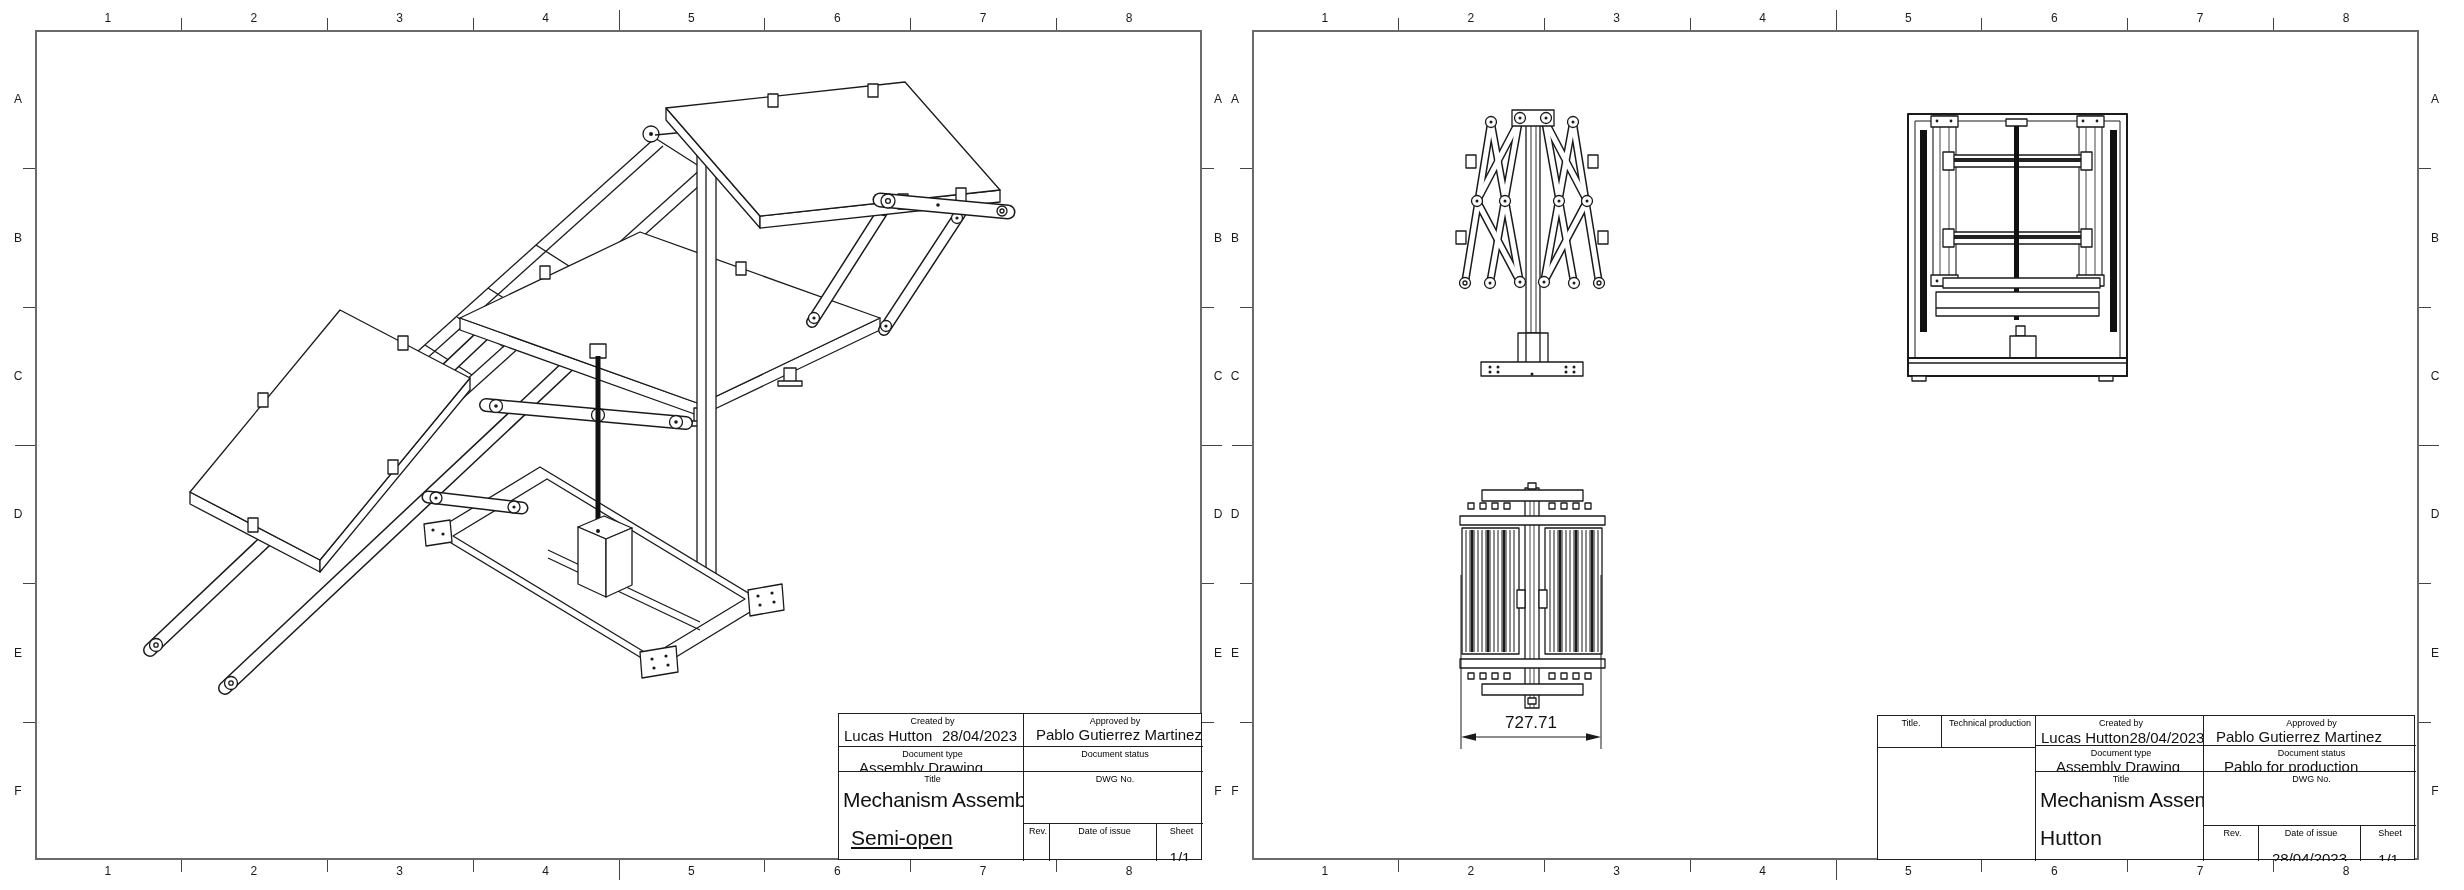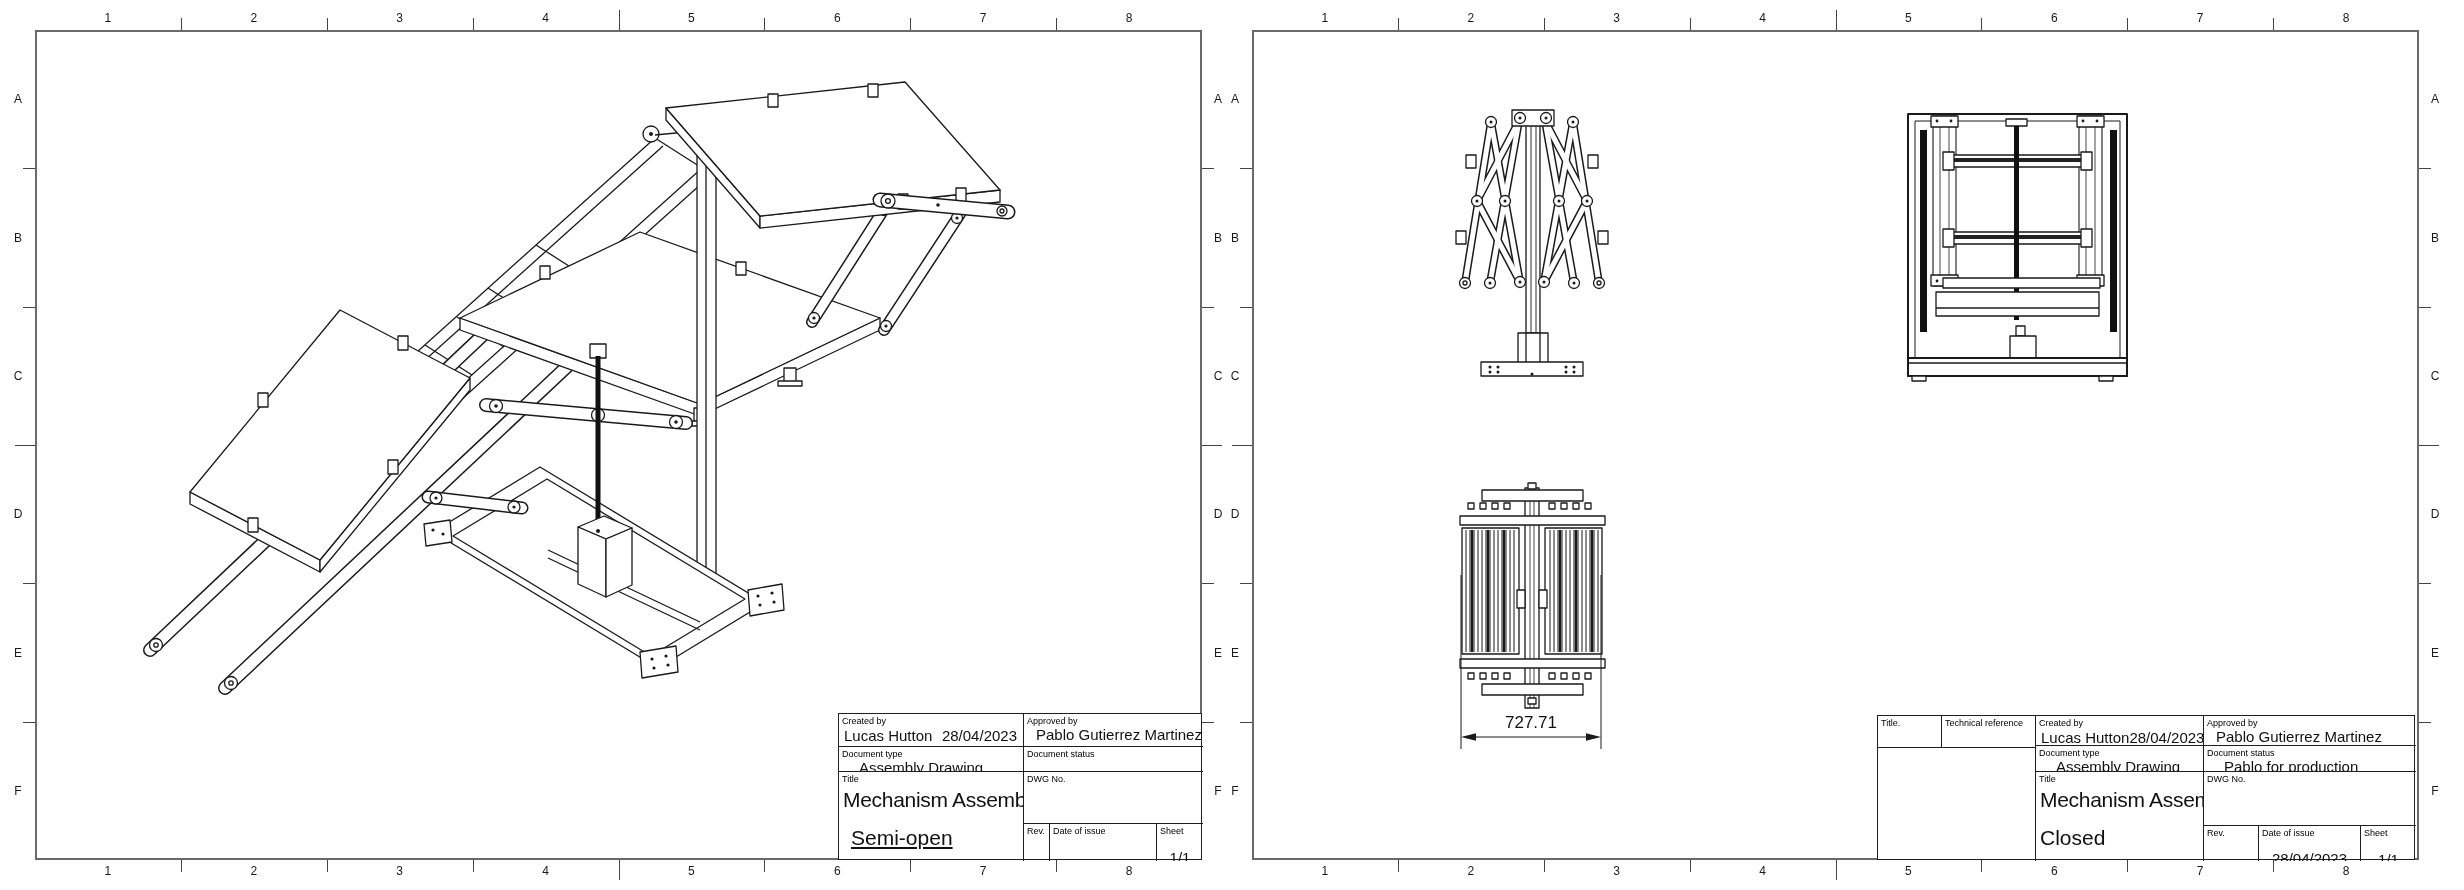--- a/index.html
+++ b/index.html
@@ -8,21 +8,21 @@
     font-family:"Liberation Sans", sans-serif;color:#111;
   }
   .sheet-border{position:absolute;border:2px solid #6a6a6a;box-sizing:border-box;background:transparent;}
   .glabel{position:absolute;font-size:12px;line-height:14px;text-align:center;color:#1a1a1a;}
   .vtick{position:absolute;width:0;border-left:1px solid #444;}
   .htick{position:absolute;height:0;border-top:1px solid #444;}
   svg.art{position:absolute;left:0;top:0;}
   .tb{position:absolute;background:#fff;border:1.5px solid #1f1f1f;box-sizing:border-box;}
   .cell{position:absolute;border-right:1px solid #1f1f1f;border-bottom:1px solid #1f1f1f;box-sizing:border-box;overflow:hidden;}
   .cell.noR{border-right:none;} .cell.noB{border-bottom:none;}
-  .lbl{font-size:9px;line-height:10px;padding:2px 0 0 3px;color:#000;white-space:nowrap;}
+  .lbl{font-size:9px;line-height:10px;padding:2px 0 0 3px;color:#000;white-space:nowrap;text-align:center;}
   .val{font-size:15px;line-height:17px;white-space:nowrap;}
   .who{display:flex;justify-content:space-between;align-items:flex-end;padding:1px 6px 2px 5px;}
   .ind{padding-left:20px;}
   .ind2{padding-left:12px;}
   .ttl1{position:absolute;left:4px;top:16px;font-size:21px;white-space:nowrap;letter-spacing:-0.3px;}
   .ttl2{position:absolute;top:54px;font-size:21px;white-space:nowrap;}
   .sheetval{text-align:center;padding-top:13px;font-size:15px;}
   .dateval{text-align:center;padding-top:12px;font-size:15px;}
 </style>
 </head>
@@ -448,21 +448,21 @@
       <div class="lbl">Sheet</div>
       <div class="val sheetval">1/1</div>
     </div>
   </div>
 
   <div class="tb" style="left:1877px;top:715px;width:538px;height:145px;">
     <div class="cell" style="left:0;top:0;width:64px;height:32px;">
       <div class="lbl">Title.</div>
     </div>
     <div class="cell" style="left:64px;top:0;width:94px;height:32px;">
-      <div class="lbl">Technical reference</div>
+      <div class="lbl">Technical production</div>
     </div>
     <div class="cell noB" style="left:0;top:32px;width:158px;height:113px;border-bottom:none;"></div>
     <div class="cell" style="left:158px;top:0;width:168px;height:30px;">
       <div class="lbl">Created by</div>
       <div class="val who">
         <span>Lucas Hutton</span>
         <span>28/04/2023</span>
       </div>
     </div>
     <div class="cell noR" style="left:326px;top:0;width:212px;height:30px;">
@@ -473,21 +473,21 @@
       <div class="lbl">Document type</div>
       <div class="val ind">Assembly Drawing</div>
     </div>
     <div class="cell noR" style="left:326px;top:30px;width:212px;height:26px;">
       <div class="lbl">Document status</div>
       <div class="val ind">Pablo for production</div>
     </div>
     <div class="cell noB" style="left:158px;top:56px;width:168px;height:89px;">
       <div class="lbl">Title</div>
       <div class="ttl1">Mechanism Assembly</div>
-      <div class="ttl2" style="left:4px;">Closed</div>
+      <div class="ttl2" style="left:4px;">Hutton</div>
     </div>
     <div class="cell noR" style="left:326px;top:56px;width:212px;height:54px;">
       <div class="lbl">DWG No.</div>
     </div>
     <div class="cell noB" style="left:326px;top:110px;width:55px;height:35px;">
       <div class="lbl">Rev.</div>
     </div>
     <div class="cell noB" style="left:381px;top:110px;width:102px;height:35px;">
       <div class="lbl">Date of issue</div>
       <div class="val dateval">28/04/2023</div>

